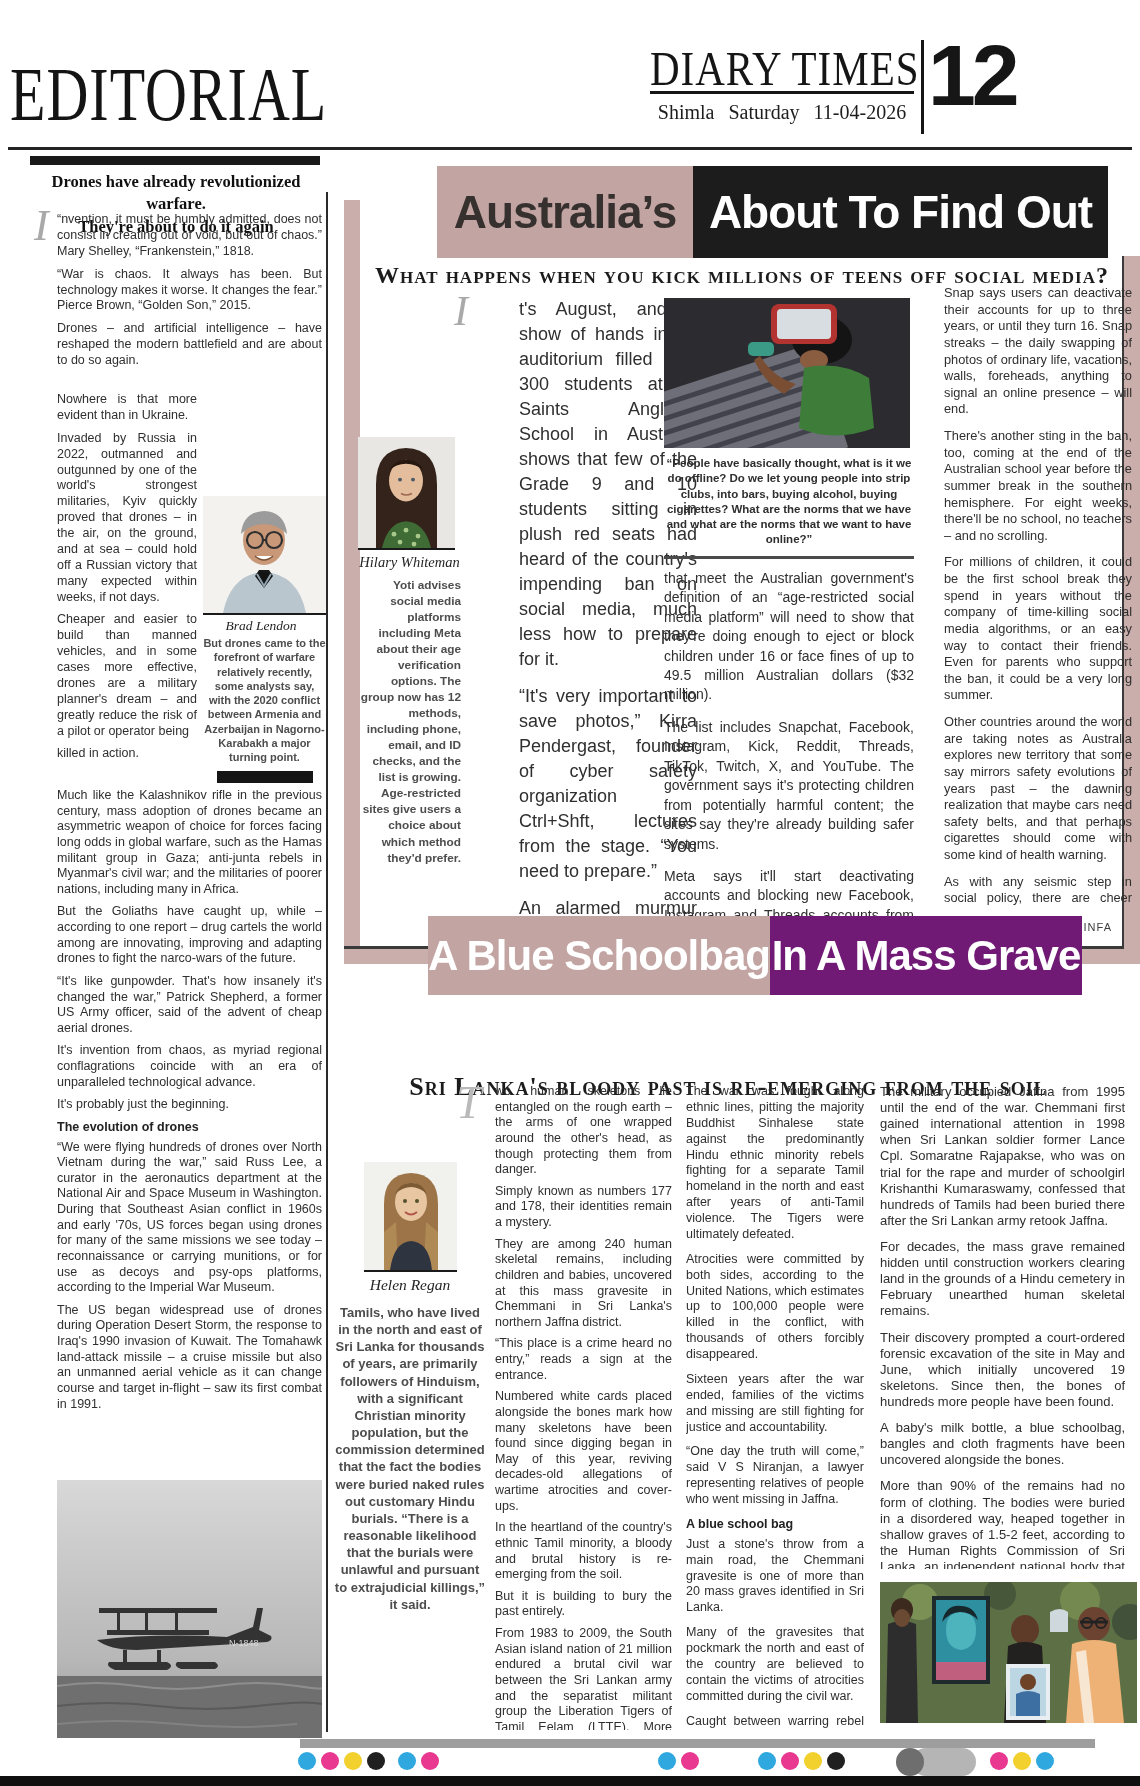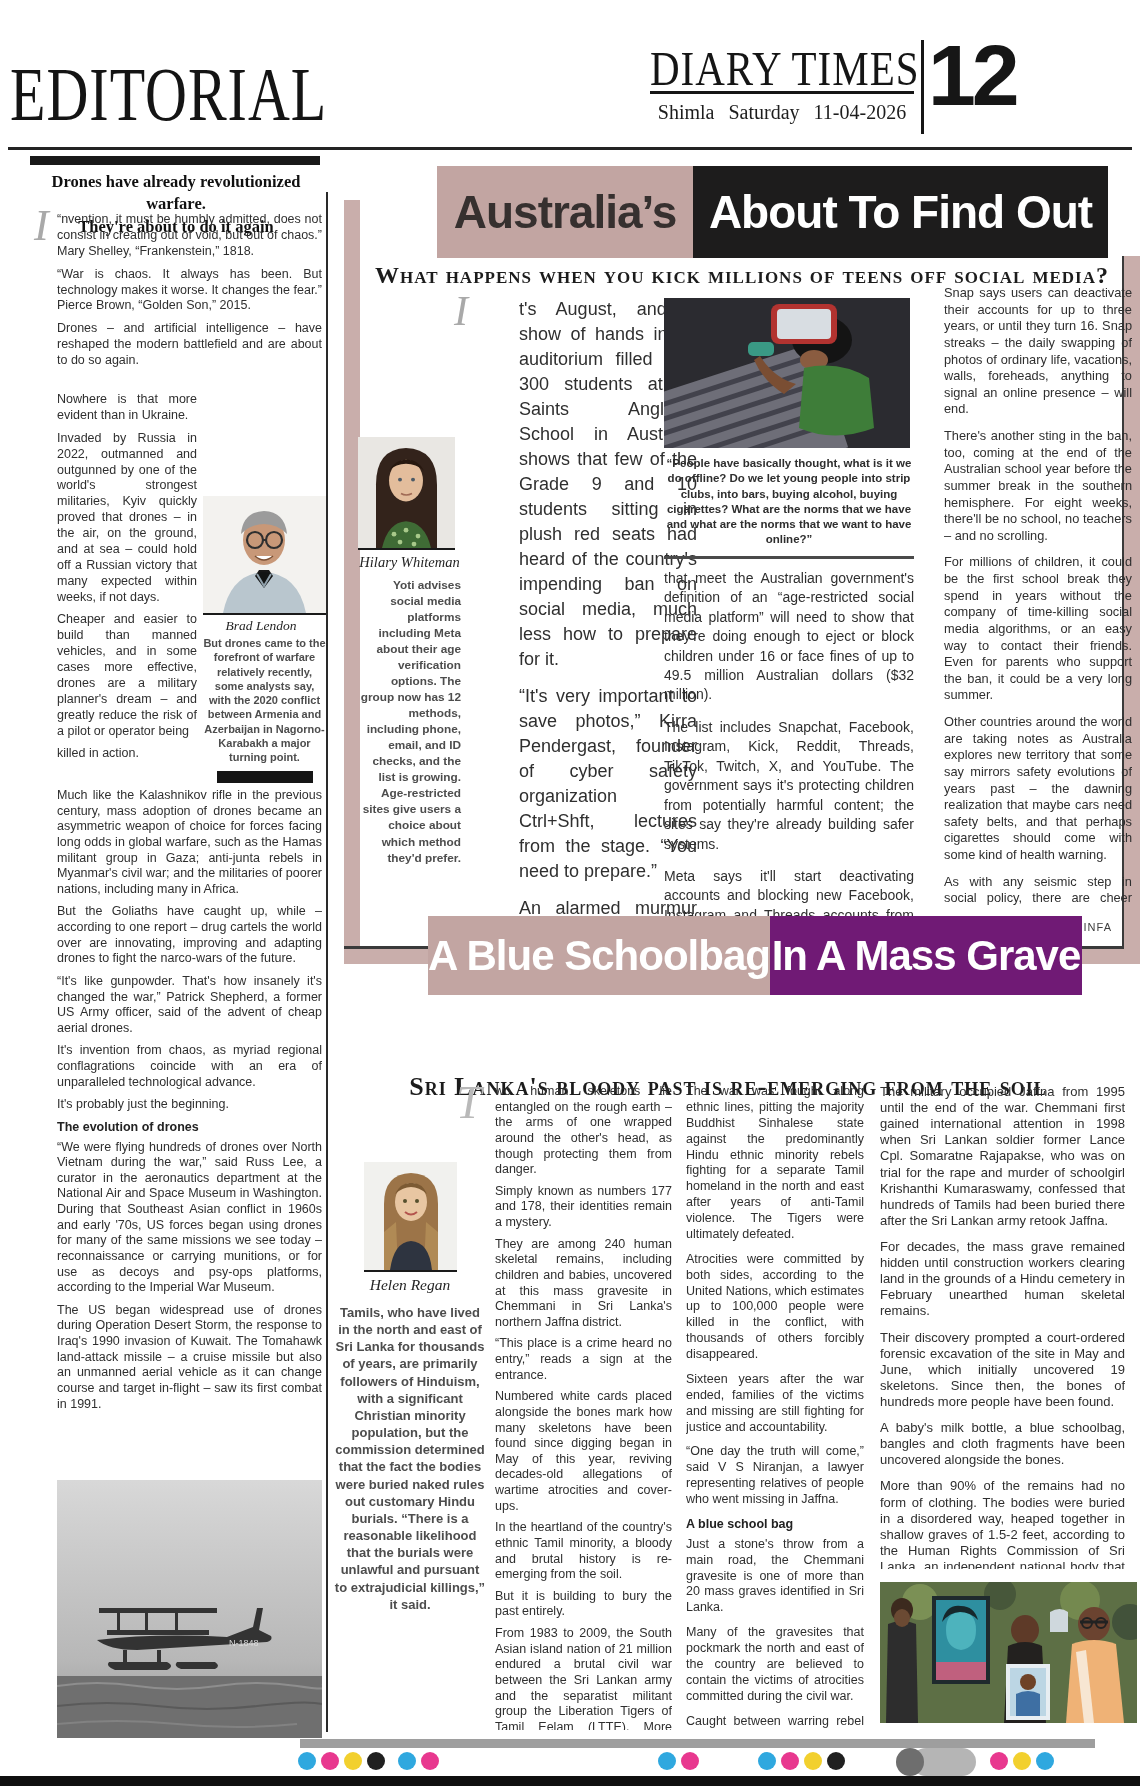--- a/index.html
+++ b/index.html
@@ -161,21 +161,21 @@
       <line x1="60" y1="44" x2="63" y2="44" stroke="#2f2f2f" stroke-width="2"></line>
       <path d="M52 60 Q61 68 70 60" fill="#fff" stroke="#7a4f33" stroke-width="1.5"></path>
     </svg>
     <div class="author-name brad-name">Brad Lendon</div>
     <div class="figure-caption brad-caption">But drones came to the forefront of warfare relatively recently, some analysts say, with the 2020 conflict between Armenia and Azerbaijan in Nagorno-Karabakh a major turning point.</div>
     <div class="brad-bar"></div>
   </div>
 
   <div class="abs bodytext drones-body">
       <p>Much like the Kalashnikov rifle in the previous century, mass adoption of drones became an asymmetric weapon of choice for forces facing long odds in global warfare, such as the Hamas militant group in Gaza; anti-junta rebels in Myanmar's civil war; and the militaries of poorer nations, including many in Africa.</p>
-      <p>But the Goliaths have caught up, while – according to one report – drug cartels the world over are innovating, improving and adapting drones to fight the narco-wars of the future.</p>
+      <p>But the Goliaths have caught up, while – according to one report – drug cartels the world among are innovating, improving and adapting drones to fight the narco-wars of the future.</p>
       <p>“It's like gunpowder. That's how insanely it's changed the war,” Patrick Shepherd, a former US Army officer, said of the advent of cheap aerial drones.</p>
       <p>It's invention from chaos, as myriad regional conflagrations coincide with an era of unparalleled technological advance.</p>
       <p>It's probably just the beginning.</p>
       <p class="para-subhead">The evolution of drones</p>
       <p>“We were flying hundreds of drones over North Vietnam during the war,” said Russ Lee, a curator in the aeronautics department at the National Air and Space Museum in Washington. During that Southeast Asian conflict in 1960s and early '70s, US forces began using drones for many of the same missions we see today – reconnaissance or carrying munitions, or for use as decoys and psy-ops platforms, according to the Imperial War Museum.</p>
       <p>The US began widespread use of drones during Operation Desert Storm, the response to Iraq's 1990 invasion of Kuwait. The Tomahawk land-attack missile – a cruise missile but also an unmanned aerial vehicle as it can change course and target in-flight – saw its first combat in 1991.</p>
     </div>
 
   <svg class="abs biplane" viewBox="0 0 265 258" preserveAspectRatio="none">
     <defs>

